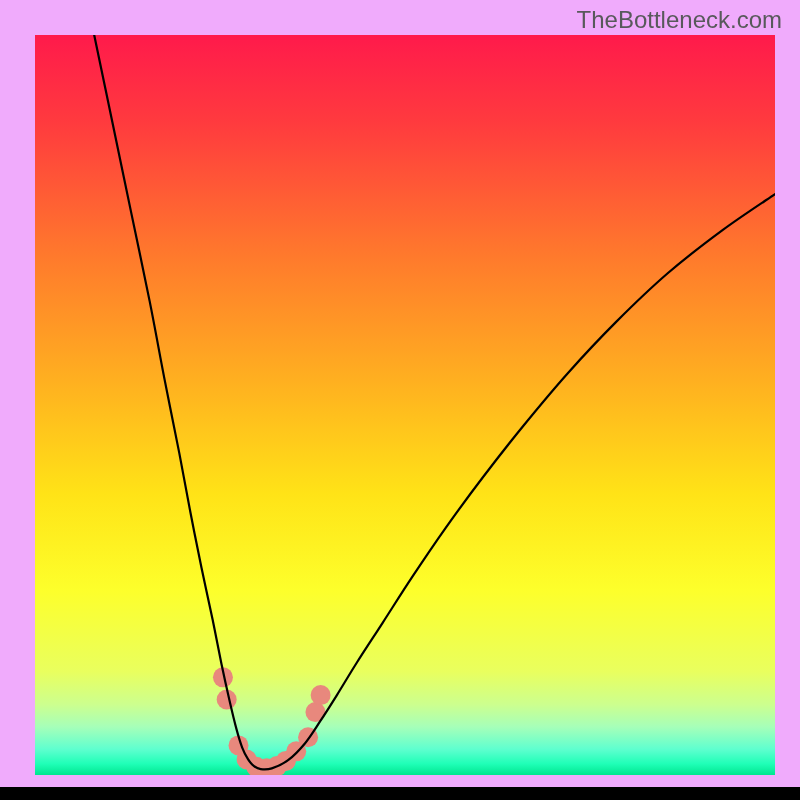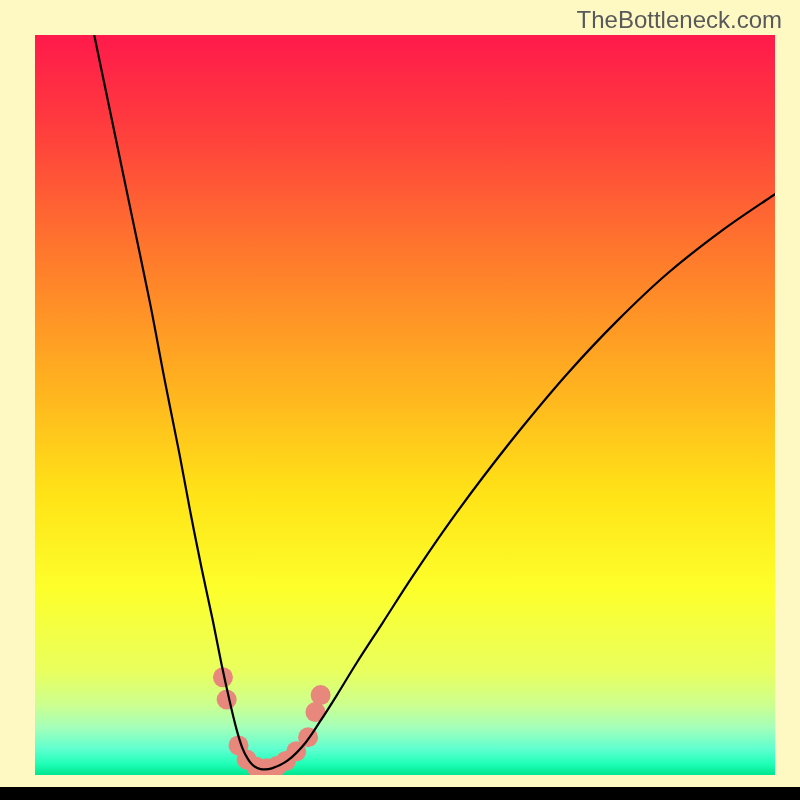--- a/index.html
+++ b/index.html
@@ -9,21 +9,21 @@
     height: 800px;
     background: #000;
     overflow: hidden;
   }
   .frame {
     position: absolute;
     left: 0;
     top: 0;
     width: 800px;
     height: 787px;
-    background: #fef9c3;
+    background: #f0abfc;
   }
   .plot {
     position: absolute;
     left: 35px;
     top: 35px;
     width: 740px;
     height: 740px;
     overflow: hidden;
   }
   .watermark {

